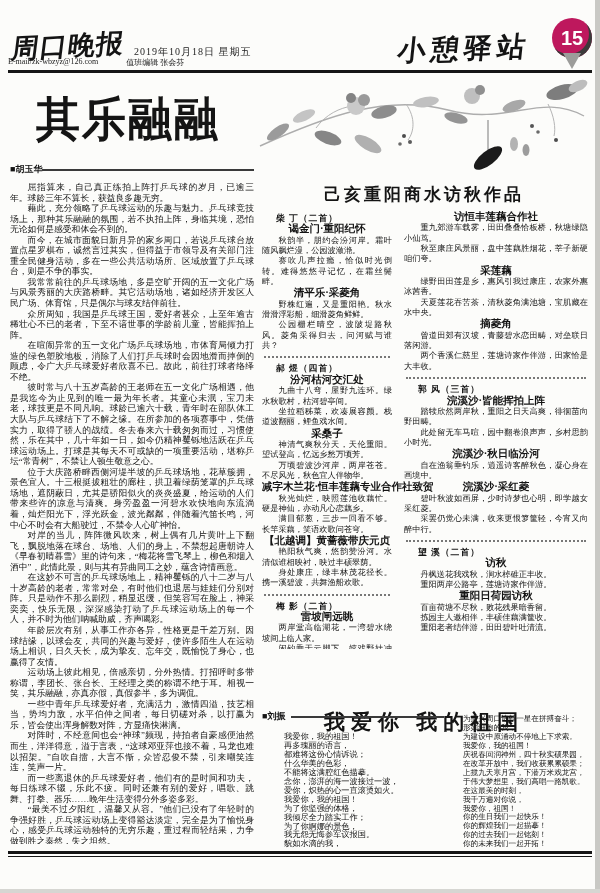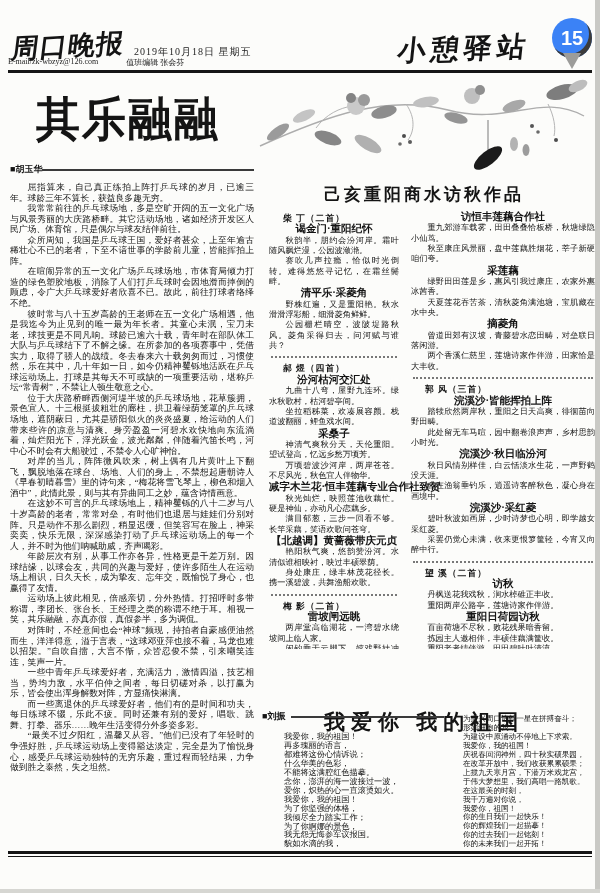--- a/index.html
+++ b/index.html
@@ -8,37 +8,37 @@
   .edge-right{position:absolute;right:0;top:0;width:5px;height:100%;background:#c9c9c5;}
   .edge-bottom{position:absolute;left:0;bottom:0;width:100%;height:4px;background:#d6d6d2;}
 
   
   .masthead{position:absolute;left:12px;top:28px;display:flex;align-items:baseline;gap:10px;}
   .masthead-title{font-size:27px;font-weight:900;font-family:"DejaVu Serif",serif;transform:skewX(-10deg) rotate(-3deg);letter-spacing:1px;}
   .masthead-date{font-size:10px;color:#1d1d1d;letter-spacing:1px;}
   .masthead-sub{position:absolute;left:8px;top:57px;font-size:8px;display:flex;gap:28px;color:#1d1d1d;}
   .section-title{position:absolute;right:70px;top:30px;font-size:28px;font-weight:900;font-family:"DejaVu Serif",serif;transform:skewX(-8deg) rotate(-2deg);letter-spacing:5px;}
   .badge{position:absolute;right:6px;top:18px;width:44px;text-align:center;}
-  .badge-circle{width:40px;height:40px;margin:0 auto;border-radius:50%;background:#3b82f6;color:#ffffff;display:flex;align-items:center;justify-content:center;font-size:20px;font-weight:700;font-family:"Liberation Sans",sans-serif;box-shadow:inset -3px -4px 0 #3b3b3b;}
+  .badge-circle{width:40px;height:40px;margin:0 auto;border-radius:50%;background:#be185d;color:#ffffff;display:flex;align-items:center;justify-content:center;font-size:20px;font-weight:700;font-family:"Liberation Sans",sans-serif;box-shadow:inset -3px -4px 0 #3b3b3b;}
   .badge-tail{width:0;height:0;margin:-5px auto 0;border-left:9px solid transparent;border-right:9px solid transparent;border-top:16px solid #9c9c9a;}
   .header-rule{position:absolute;left:8px;right:8px;top:70px;height:3px;background:#161616;}
 
   
   .essay{position:absolute;left:10px;top:84px;width:244px;}
   .essay-title{font-size:44px;font-weight:900;font-family:"DejaVu Sans",sans-serif;letter-spacing:2px;margin:4px 0 0 26px;transform:scaleY(1.06);transform-origin:left top;}
   .author-row{display:flex;align-items:center;gap:0;margin-top:16px;}
   .author-label{font-size:9px;font-weight:700;white-space:nowrap;}
   .author-rule{flex:1;height:0;border-top:2px solid #3a3a3a;}
   .essay-body{margin-top:6px;height:662px;overflow:hidden;font-size:8.8px;line-height:10.55px;text-align:justify;}
   .essay-body p{margin:0;text-indent:2em;}
 
   
   .floral{position:absolute;left:256px;top:74px;width:332px;height:104px;}
   .poetry-title{position:absolute;left:262px;top:183px;width:324px;text-align:center;font-size:17px;font-weight:900;letter-spacing:3px;}
-  .poetry-cols{position:absolute;left:269px;top:211px;width:326px;height:438px;display:flex;gap:12px;overflow:hidden;}
+  .poetry-cols{position:absolute;left:262px;top:211px;width:326px;height:438px;display:flex;gap:12px;overflow:hidden;}
   .pcol{font-size:8.2px;line-height:10.35px;}
   .pcol-left{width:130px;flex:none;}
   .pcol-right{flex:1;min-width:0;}
   .poet{font-weight:700;font-size:8.8px;margin:2px 0 1px 14px;letter-spacing:1px;}
   .ptitle{text-align:center;font-weight:700;font-size:10.5px;margin:1px 0;white-space:nowrap;}
   .pcol p{margin:0;text-indent:2em;text-align:justify;}
   .dotsep{border:none;border-top:2px dotted #777;margin:5px 2px;height:0;}
 
   
   .anthem-title{position:absolute;left:262px;top:676px;width:324px;text-align:center;font-size:21px;font-weight:900;letter-spacing:6px;margin-top:32px;}
@@ -75,31 +75,33 @@
   <div class="header-rule"></div>
 
   <div class="essay">
     <div class="essay-title">其乐融融</div>
     <div class="author-row">
       <span class="author-label">■胡玉华</span>
       <span class="author-rule"></span>
     </div>
     <div class="essay-body">
       <p>屈指算来，自己真正练拍上阵打乒乓球的岁月，已逾三年。球龄三年不算长，获益良多趣无穷。</p>
+      <p>藉此，充分领略了乒乓球运动的乐趣与魅力。乒乓球竞技场上，那种其乐融融的氛围，若不执拍上阵，身临其境，恐怕无论如何是感受和体会不到的。</p>
+      <p>而今，在城市面貌日新月异的家乡周口，若说乒乓球台放置点星罗棋布，诚然言过其实，但得益于市领导及有关部门注重全民健身活动，多在一些公共活动场所、区域放置了乒乓球台，则是不争的事实。</p>
       <p>我常常前往的乒乓球场地，多是空旷开阔的五一文化广场与风景秀丽的大庆路桥畔。其它活动场地，诸如经济开发区人民广场、体育馆，只是偶尔与球友结伴前往。</p>
       <p>众所周知，我国是乒乓球王国，爱好者甚众，上至年逾古稀壮心不已的老者，下至不谙世事的学龄前儿童，皆能挥拍上阵。</p>
       <p>在喧闹异常的五一文化广场乒乓球场地，市体育局倾力打造的绿色塑胶地板，消除了人们打乒乓球时会因地滑而摔倒的顾虑，令广大乒乓球爱好者欣喜不已。故此，前往打球者络绎不绝。</p>
       <p>彼时常与八十五岁高龄的王老师在五一文化广场相遇，他是我迄今为止见到的唯一最为年长者。其童心未泯，宝刀未老，球技更是不同凡响。球龄已逾六十载，青年时在部队体工大队与乒乓球结下了不解之缘。在所参加的各项赛事中，凭借实力，取得了骄人的战绩。冬去春来六十载匆匆而过，习惯使然，乐在其中，几十年如一日，如今仍精神矍铄地活跃在乒乓球运动场上。打球是其每天不可或缺的一项重要活动，堪称乒坛“常青树”，不禁让人顿生敬意之心。</p>
       <p>位于大庆路桥畔西侧河堤半坡的乒乓球场地，花草簇拥，景色宜人。十三根挺拔粗壮的廊柱，拱卫着绿荫笼罩的乒乓球场地，遮阴蔽日，尤其是骄阳似火的炎炎盛夏，给运动的人们带来些许的凉意与清爽。身旁盈盈一河碧水欢快地向东流淌着，灿烂阳光下，浮光跃金，波光粼粼，伴随着汽笛长鸣，河中心不时会有大船驶过，不禁令人心旷神怡。</p>
       <p>对岸的当儿，阵阵微风吹来，树上偶有几片黄叶上下翻飞，飘脱地落在球台、场地、人们的身上，不禁想起唐朝诗人《早春初晴暮雪》里的诗句来，“梅花将雪飞琴上，柳色和烟入酒中”，此情此景，则与其有异曲同工之妙，蕴含诗情画意。</p>
       <p>在这妙不可言的乒乓球场地上，精神矍铄的八十二岁与八十岁高龄的老者，常常对垒，有时他们也退居与娃娃们分别对阵。只是动作不那么剧烈，稍显迟缓，但笑容写在脸上，神采奕奕，快乐无限，深深感染打动了乒乓球运动场上的每一个人，并不时为他们呐喊助威，齐声喝彩。</p>
       <p>年龄层次有别，从事工作亦各异，性格更是千差万别。因球结缘，以球会友，共同的兴趣与爱好，使许多陌生人在运动场上相识，日久天长，成为挚友、忘年交，既愉悦了身心，也赢得了友情。</p>
       <p>运动场上彼此相见，倍感亲切，分外热情。打招呼时多带称谓，李团长、张台长、王经理之类的称谓不绝于耳。相视一笑，其乐融融，亦真亦假，真假参半，多为调侃。</p>
+      <p>一些中青年乒乓球爱好者，充满活力，激情四溢，技艺相当，势均力敌，水平伯仲之间者，每日切磋对杀，以打赢为乐，皆会使出浑身解数对阵，方显痛快淋漓。</p>
       <p>对阵时，不经意间也会“神球”频现，持拍者自豪感便油然而生，洋洋得意，溢于言表，“这球邓亚萍也接不着，马龙也难以招架。”自吹自擂，大言不惭，众皆忍俊不禁，引来嘲笑连连，笑声一片。</p>
-      <p>一些中青年乒乓球爱好者，充满活力，激情四溢，技艺相当，势均力敌，水平伯仲之间者，每日切磋对杀，以打赢为乐，皆会使出浑身解数对阵，方显痛快淋漓。</p>
       <p>而一些离退休的乒乓球爱好者，他们有的是时间和功夫，每日练球不辍，乐此不疲。同时还兼有别的爱好，唱歌、跳舞、打拳、器乐……晚年生活变得分外多姿多彩。</p>
       <p>“最美不过夕阳红，温馨又从容。”他们已没有了年轻时的争强好胜，乒乓球运动场上变得豁达淡定，完全是为了愉悦身心，感受乒乓球运动独特的无穷乐趣，重过程而轻结果，力争做到胜之泰然，失之坦然。</p>
 
     </div>
   </div>
 
   <svg class="floral" viewBox="0 0 332 104">
     <path d="M4,72 C70,42 130,20 192,36 C252,52 284,18 328,42" stroke="#adadad" fill="none" stroke-width="1.4"></path>
     <path d="M60,54 C70,40 84,34 96,32" stroke="#b5b5b5" fill="none" stroke-width="1"></path>
     <path d="M150,30 C160,44 158,58 152,66" stroke="#b5b5b5" fill="none" stroke-width="1"></path>
@@ -174,21 +176,20 @@
       <p>天夏莲花吞苦茶，清秋菱角满池塘，宝肌藏在水中央。</p>
       <div class="ptitle">摘菱角</div>
       <p>曾道田郊有汉坡，青藤碧水恋田畴，对垒联日落闲游。</p>
       <p>两个香溪仁慈里，莲塘诗家作伴游，田家恰是大丰收。</p>
       <hr class="dotsep">
       <div class="poet">郭 风（三首）</div>
       <div class="ptitle">浣溪沙·皆能挥拍上阵</div>
       <p>踏犊欣然两岸秋，重阳之日天高爽，徘徊苗向野田畴。</p>
       <p>此处留无车马喧，园中翻卷浪声声，乡村思韵小时光。</p>
       <div class="ptitle">浣溪沙·秋日临汾河</div>
-      <p>秋日风情别样佳，白云恬淡水生花，一声野鹤没天涯。</p>
       <p>自在渔翁垂钓乐，逍遥诗客醉秋色，凝心身在画境中。</p>
       <div class="ptitle">浣溪沙·采红菱</div>
       <p>碧叶秋波如画屏，少时诗梦也心明，即学越女采红菱。</p>
       <p>采罢仍觉心未满，收来更恨箩筐轻，今宵又向醉中行。</p>
       <hr class="dotsep">
       <div class="poet">望 溪（二首）</div>
       <div class="ptitle">访秋</div>
       <p>丹枫送花我戏秋，涧水棹碓正丰收。</p>
       <p>重阳两岸公路亭，莲塘诗家作伴游。</p>
       <div class="ptitle">重阳日荷园访秋</div>

